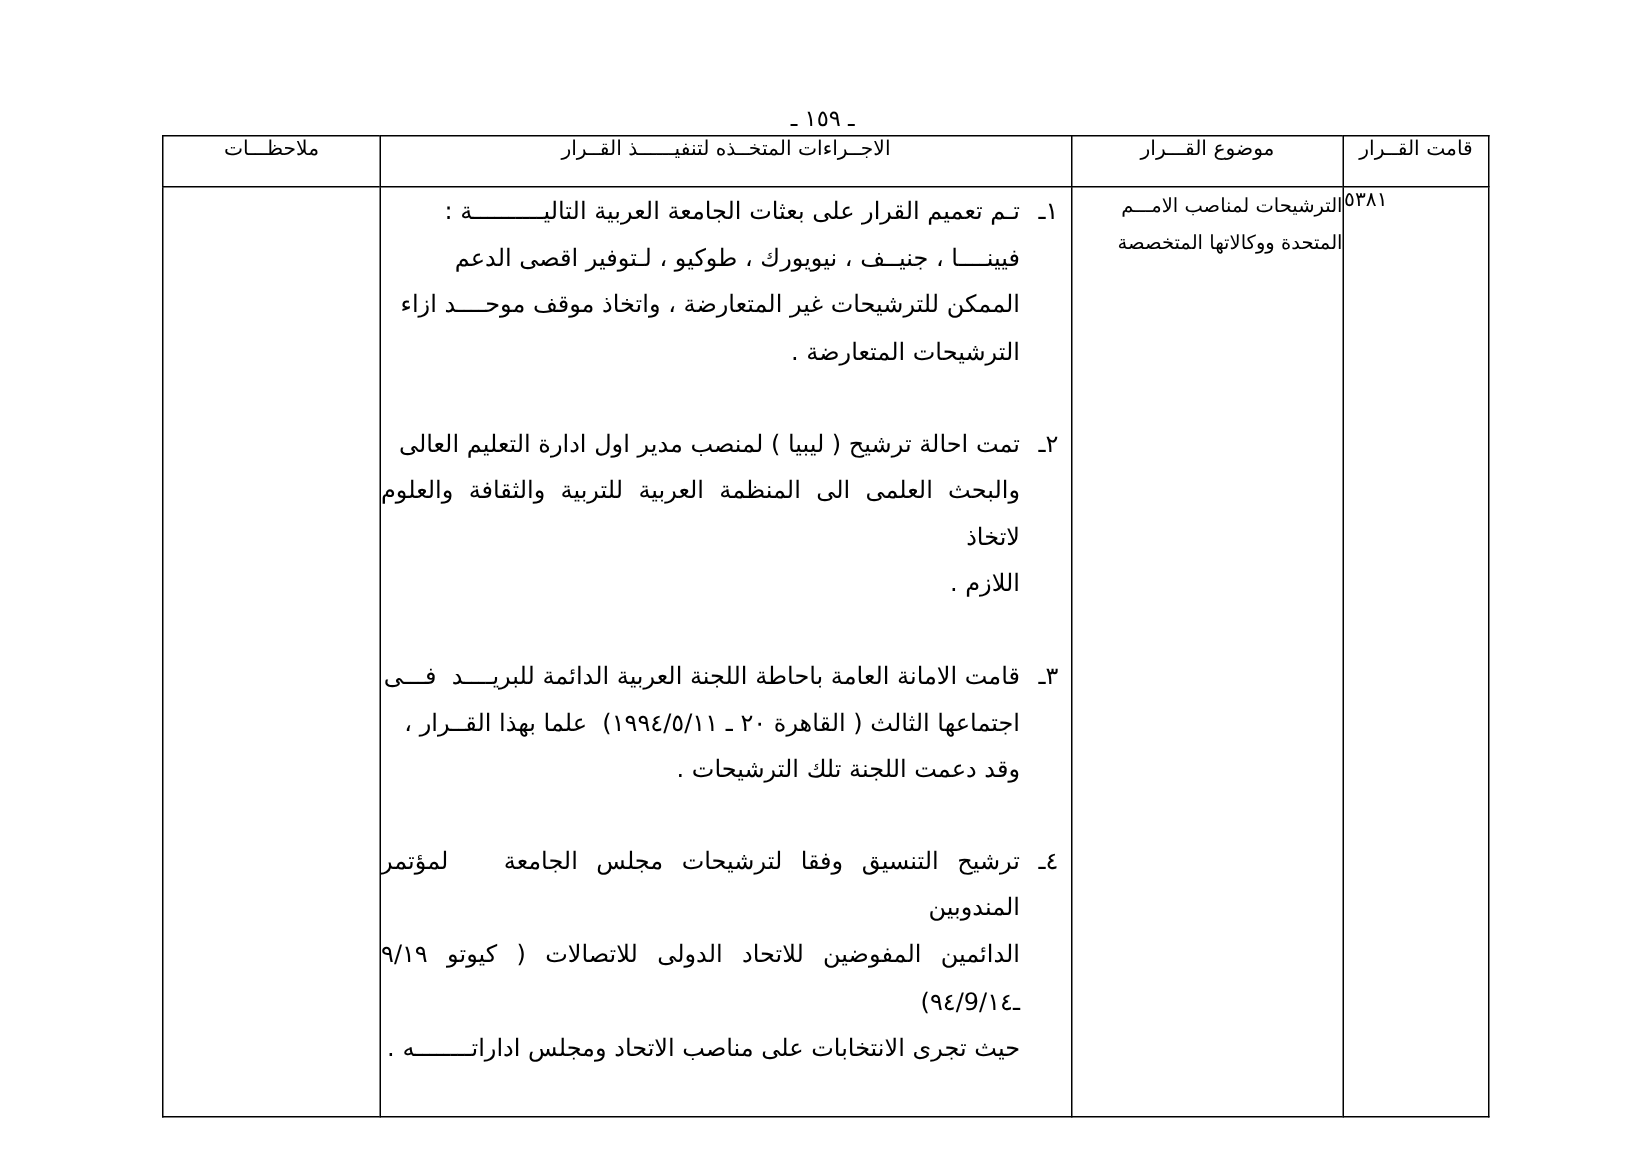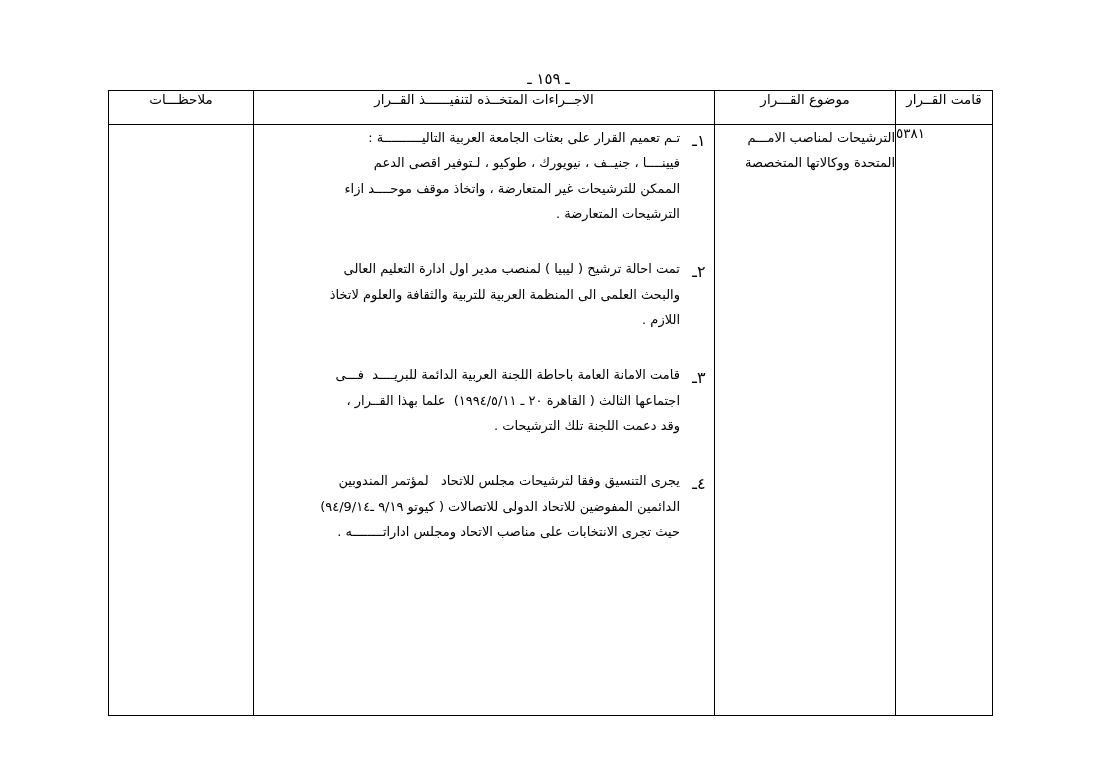--- a/index.html
+++ b/index.html
@@ -86,21 +86,21 @@
   .proc-marker {
     flex: 0 0 30px;
     font-size: 16px;
     line-height: 1.95;
     text-align: center;
     padding-left: 4px;
     white-space: nowrap;
   }
   .proc-text {
     flex: 1 1 auto;
-    font-size: 13px;
+    font-size: 16px;
     line-height: 1.95;
     text-align: justify;
     text-justify: inter-word;
   }
   .proc-text div { white-space: pre-wrap; }
 </style>
 </head>
 <body>
 
 <div class="page">
@@ -142,21 +142,21 @@
             <div class="proc-marker">٣ـ</div>
             <div class="proc-text">
               <div>قامت الامانة العامة باحاطة اللجنة العربية الدائمة للبريــــد  فـــى</div>
               <div>اجتماعها الثالث ( القاهرة ٢٠ ـ ١٩٩٤/٥/١١)  علما بهذا القــرار ،</div>
               <div>وقد دعمت اللجنة تلك الترشيحات .</div>
             </div>
           </div>
           <div class="proc-item">
             <div class="proc-marker">٤ـ</div>
             <div class="proc-text">
-              <div>يجرى التنسيق وفقا لترشيحات مجلس للاتحاد   لمؤتمر المندوبين</div>
+              <div>ترشيح التنسيق وفقا لترشيحات مجلس الجامعة   لمؤتمر المندوبين</div>
               <div>الدائمين المفوضين للاتحاد الدولى للاتصالات ( كيوتو ٩/١٩ ـ٩٤/9/١٤)</div>
               <div>حيث تجرى الانتخابات على مناصب الاتحاد ومجلس اداراتــــــــه .</div>
             </div>
           </div>
         </td>
         <td class="cell-notes"></td>
       </tr>
     </tbody>
   </table>
 

